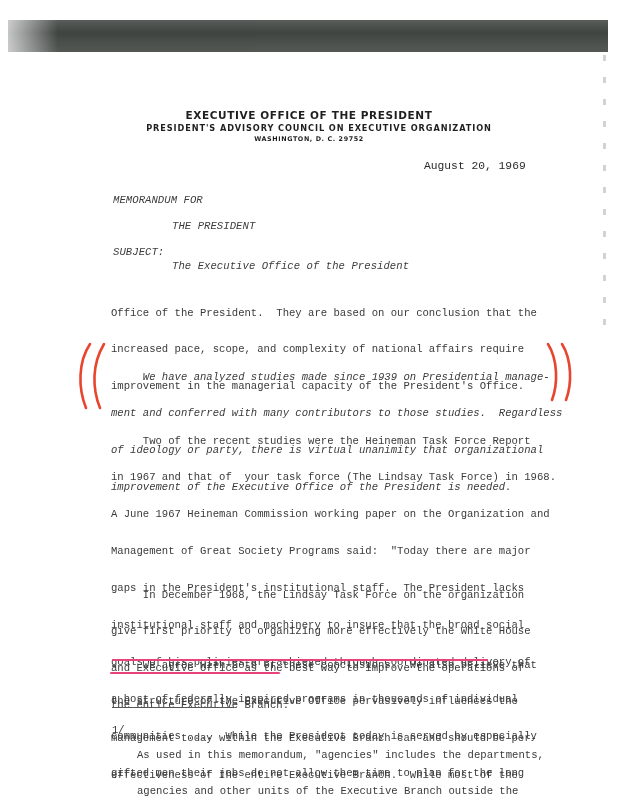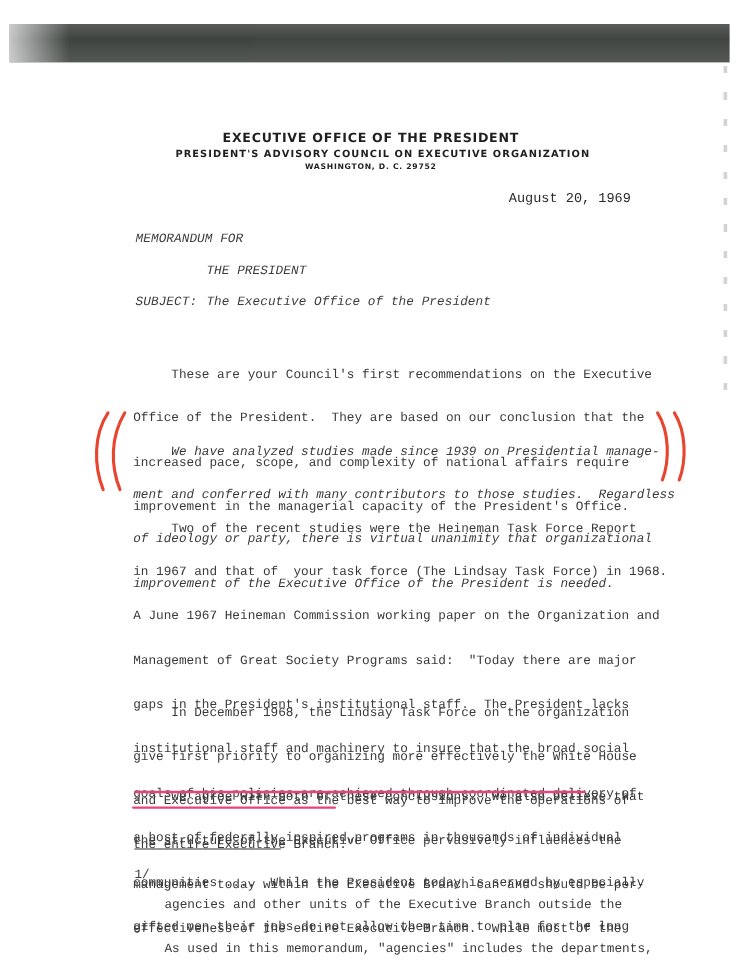--- a/index.html
+++ b/index.html
@@ -106,24 +106,23 @@
   <div class="lh-1">EXECUTIVE OFFICE OF THE PRESIDENT</div>
   <div class="lh-2">PRESIDENT'S ADVISORY COUNCIL ON EXECUTIVE ORGANIZATION</div>
   <div class="lh-3">WASHINGTON, D. C.  29752</div>
 </div>
 
 <div class="date">August 20, 1969</div>
 
 <div class="line" style="top:194px;">MEMORANDUM FOR</div>
 <div class="line" style="left:172px; top:220px;">THE PRESIDENT</div>
 <div class="line" style="top:246px;text-align:right;">SUBJECT:</div>
-<div class="line" style="left:172px; top:246px;">The Executive Office of the President</div>
+<div class="line" style="left:172px; top:260px;">The Executive Office of the President</div>
 
 <div class="para" style="top:282px;">
-  <div>     These are your Council's first recommendations on the Executive</div>
   <div>Office of the President.  They are based on our conclusion that the</div>
   <div>increased pace, scope, and complexity of national affairs require</div>
   <div>improvement in the managerial capacity of the President's Office.</div>
 </div>
 
 <div class="para" style="top:346px;font-style:italic;">
   <div>     We have analyzed studies made since 1939 on Presidential manage-</div>
   <div>ment and conferred with many contributors to those studies.  Regardless</div>
   <div>of ideology or party, there is virtual unanimity that organizational</div>
   <div>improvement of the Executive Office of the President is needed.</div>
@@ -168,16 +167,16 @@
   
 </div>
 
 <div class="underline-red" style="left:112px; top:659px; width:376px;"></div>
 <div class="underline-red" style="left:110px; top:672px; width:170px;"></div>
 
 <div class="fn-rule"></div>
 
 <div class="para" style="top:724px; left:112px;">1/</div>
 <div class="para" style="top:724px; left:137px;">
+  <div>As used in this memorandum, "agencies" includes the departments,</div>
   <div>agencies and other units of the Executive Branch outside the</div>
-  <div>As used in this memorandum, "agencies" includes the departments,</div>
   
 </div>
 
 </body></html>

